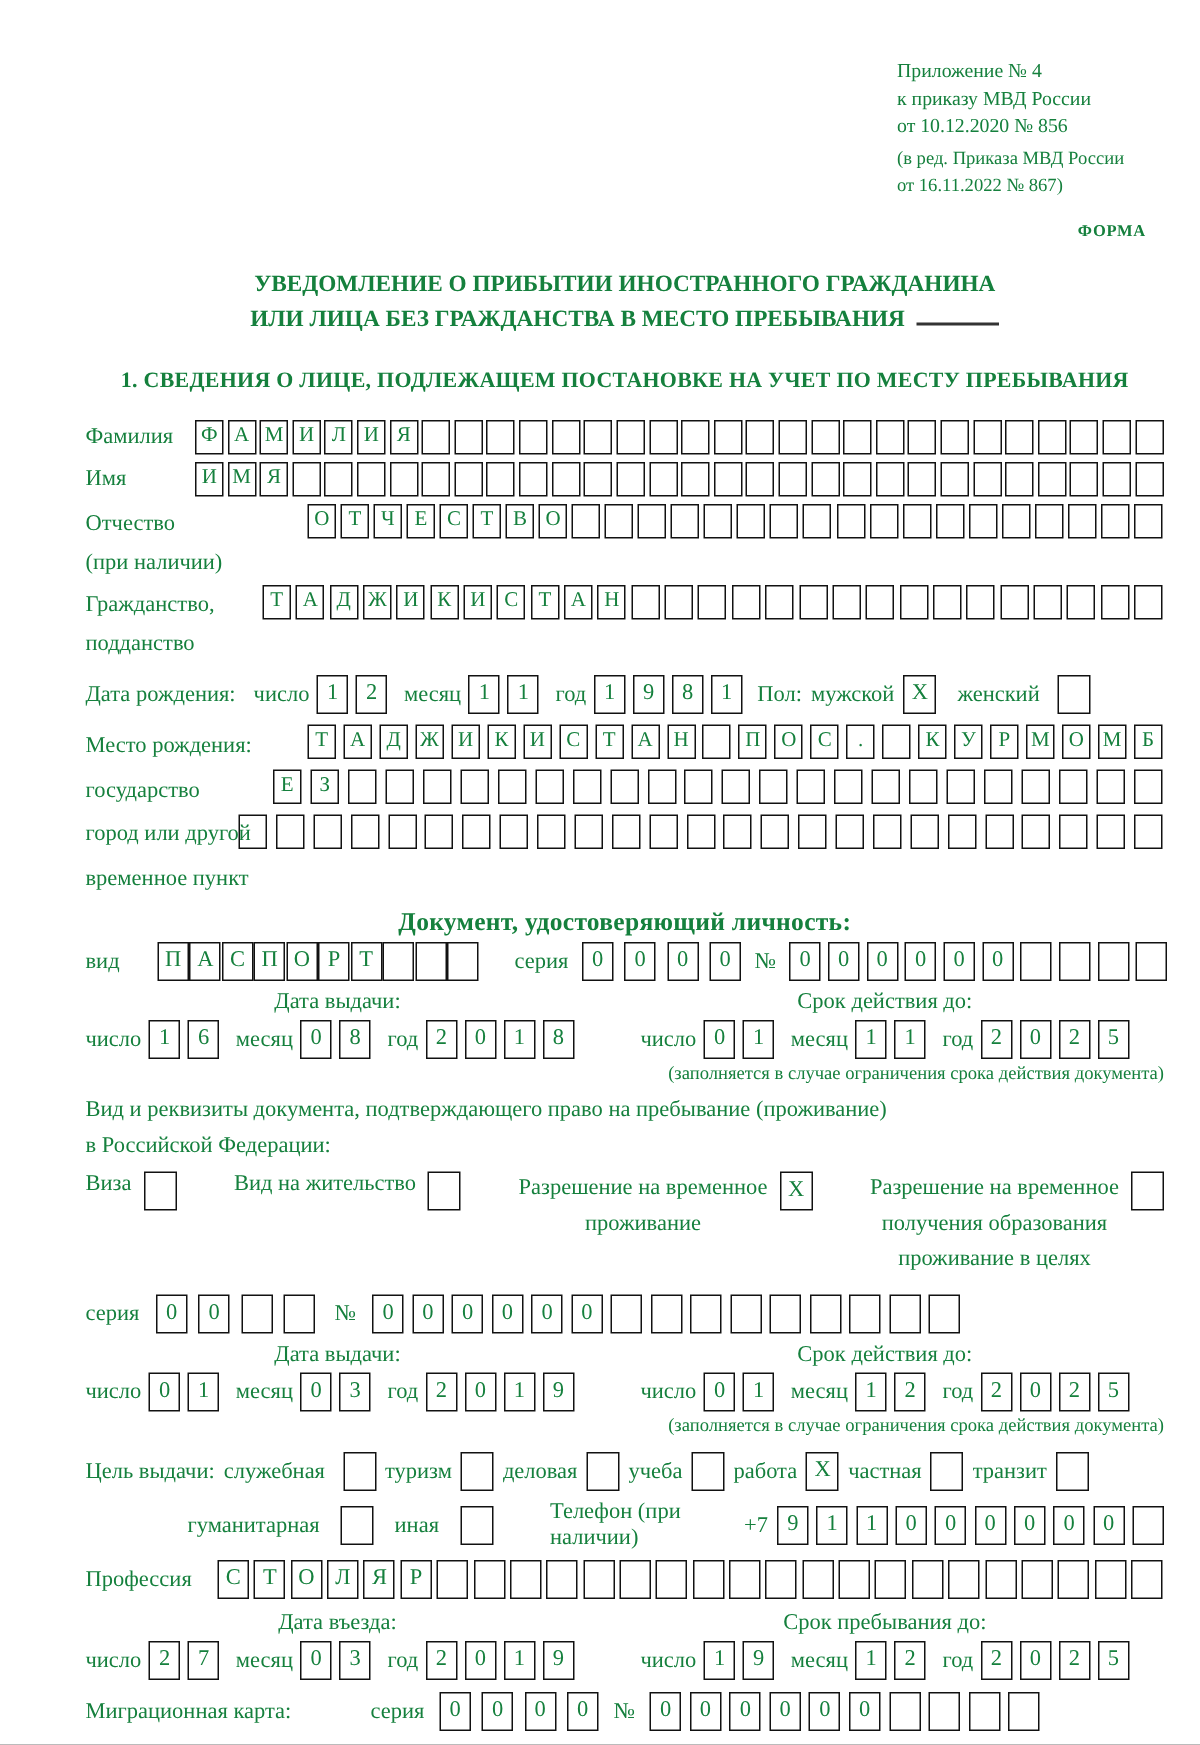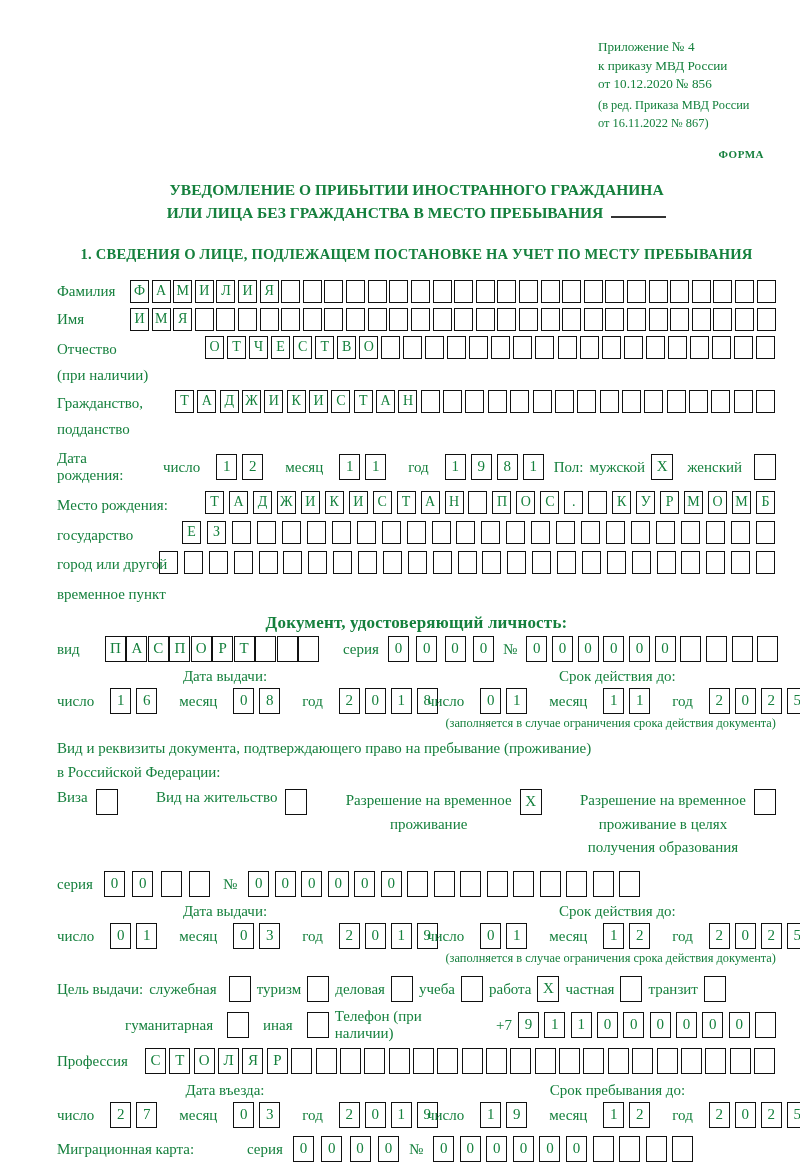--- a/index.html
+++ b/index.html
@@ -32,21 +32,21 @@
     width:19px;height:23px;
     border:1.6px solid #111;
     text-align:center;font-size:14px;line-height:20px;
   }
   .lg .box{width:21px;height:26px;font-size:15px;line-height:23px;}
   .cbox{
     box-sizing:border-box;flex:none;display:inline-block;
     width:22px;height:26px;border:1.6px solid #111;
     text-align:center;font-size:15px;line-height:23px;vertical-align:middle;
   }
-  .dategrp{display:flex;align-items:center;gap:16px;flex:none;}
+  .dategrp{display:flex;align-items:center;gap:5px;flex:none;}
   .dategrp .box{width:21px;height:26px;font-size:15px;line-height:23px;}
   .dategrp .w{margin-left:6px;}
   .duo{display:flex;align-items:flex-start;margin-top:6px;}
   .duo-left{width:336px;flex:none;}
   .duo-right{margin-left:34px;flex:none;}
   .duo-cap{text-align:center;margin-bottom:3px;}
   .note-right{font-size:12.4px;text-align:right;margin-top:2px;}
   .opts{justify-content:space-between;margin-top:8px;}
   .opt{display:flex;align-items:flex-start;gap:8px;}
   .optlines{text-align:center;line-height:1.55;}
@@ -439,22 +439,22 @@
     <div class="opt">
       <div class="optlines">
         <div>Разрешение на временное</div>
         <div>проживание</div>
       </div>
       <span class="cbox">X</span>
     </div>
     <div class="opt">
       <div class="optlines">
         <div>Разрешение на временное</div>
+        <div>получения образования</div>
         <div>проживание в целях</div>
-        <div>получения образования</div>
       </div>
       <span class="cbox"></span>
     </div>
   </div>
 
   <div class="frow lg" style="margin-top:12px">
     <span>серия</span>
     <div class="boxrow" style="width:106px;margin-left:11px">
         <span class="box">0</span>
         <span class="box">0</span>
@@ -545,21 +545,21 @@
     <span class="cbox"></span>
     <span>транзит</span>
     <span class="cbox"></span>
   </div>
 
   <div class="frow gap6 lg" style="margin-top:6px;margin-left:68px">
     <span>гуманитарная</span>
     <span class="cbox" style="margin-left:8px"></span>
     <span style="margin-left:8px">иная</span>
     <span class="cbox" style="margin-left:8px"></span>
-    <span style="">Телефон (при наличии)</span>
+    <span style="margin-left:32px">Телефон (при наличии)</span>
     <span style="margin-left:22px">+7</span>
     <div class="boxrow" style="width:258px">
         <span class="box">9</span>
         <span class="box">1</span>
         <span class="box">1</span>
         <span class="box">0</span>
         <span class="box">0</span>
         <span class="box">0</span>
         <span class="box">0</span>
         <span class="box">0</span>

